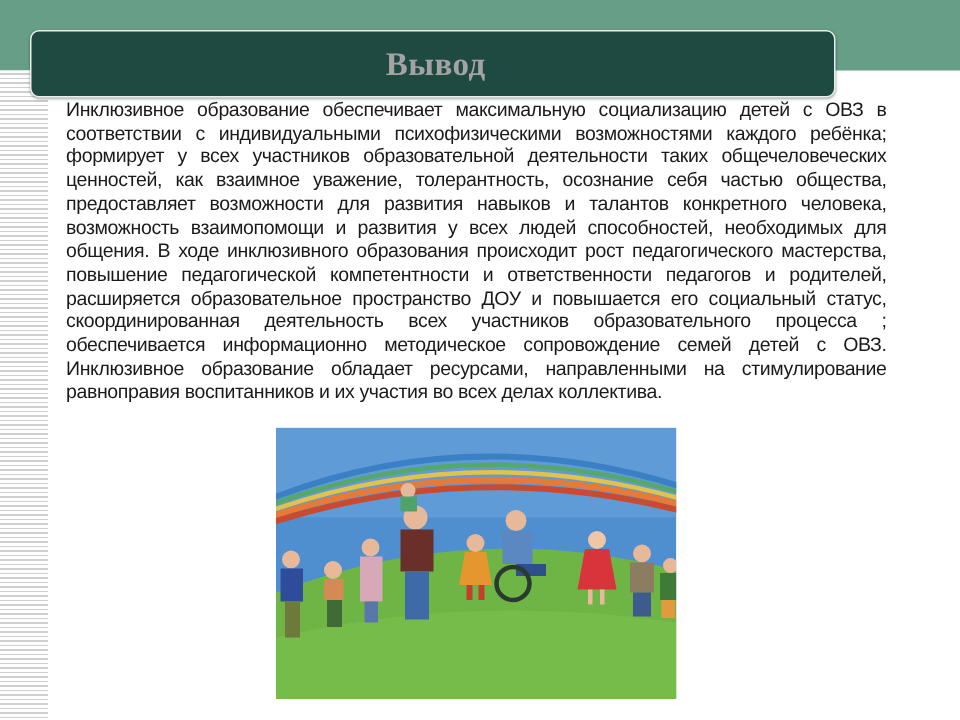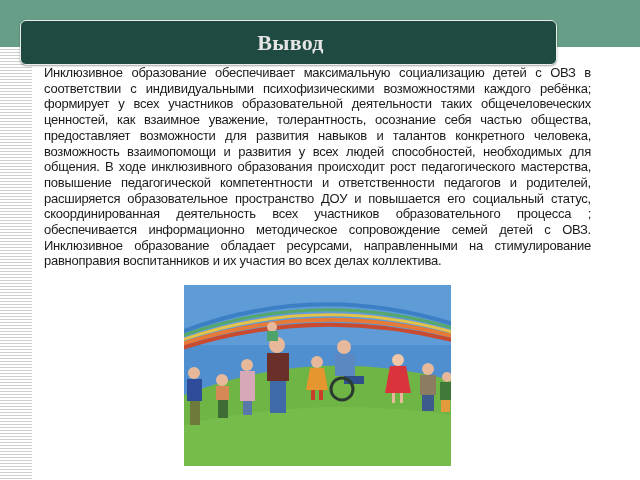--- a/index.html
+++ b/index.html
@@ -36,21 +36,21 @@
       width: 535px; height: 43px;
       background: #1f4a41;
       border: 1px solid #e8efe9;
       border-radius: 6px;
       box-shadow: 0 1px 2px rgba(0,0,0,0.35);
       display: flex;
       align-items: center;
       justify-content: center;
     }
     .title-text {
-      color: #e5e5e5;
+      color: #a3a3a3;
       font-family: "Liberation Serif", "DejaVu Serif", serif;
       font-weight: bold;
       font-size: 22px;
       letter-spacing: 0.3px;
       margin-left: 4px;
     }
     .body-text {
       position: absolute;
       left: 44px; top: 65px;
       width: 547px;

